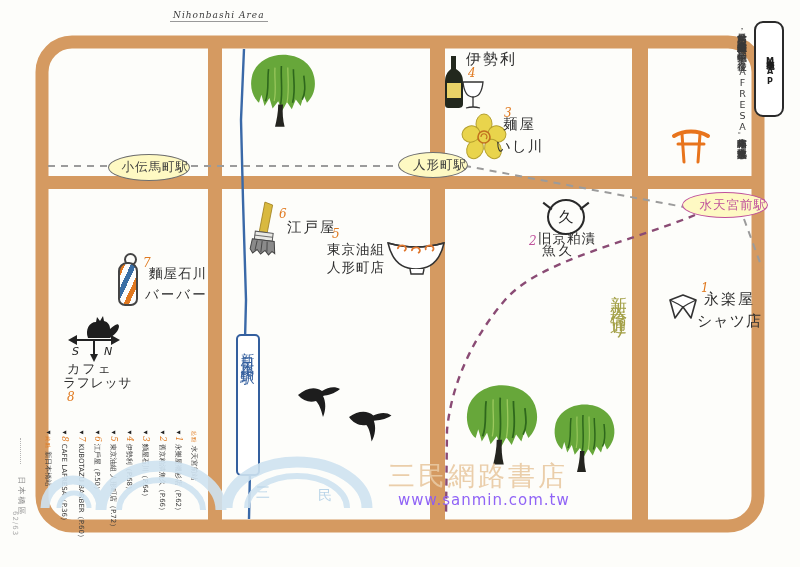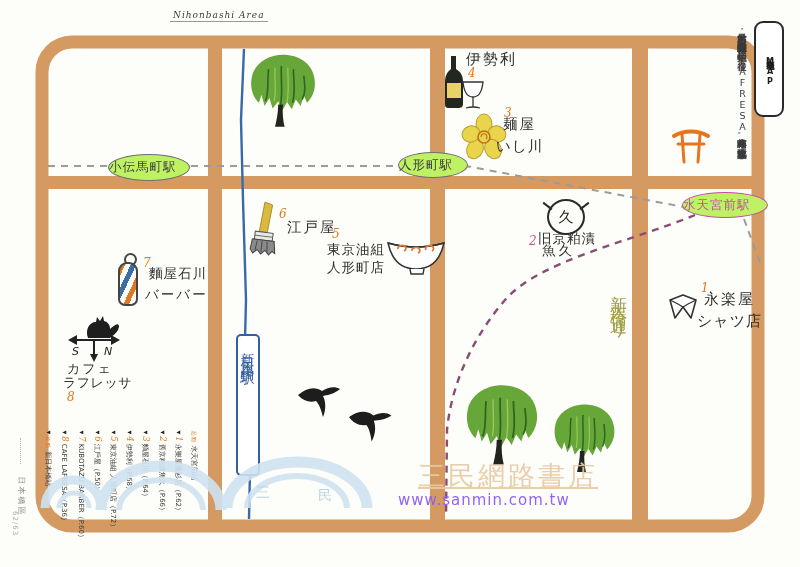--- a/index.html
+++ b/index.html
@@ -13,22 +13,22 @@
   
   .sidetab{font-size:8px;color:#8a8a8a;letter-spacing:2px;white-space:nowrap;transform:rotate(90deg);}
   .pagenum{font-size:7px;color:#aaa;letter-spacing:1px;white-space:nowrap;transform:rotate(90deg);}
   .dotline{border-left:1px dotted #b5b5b5;width:0;}
   
   .titlebox{width:26px;height:92px;border:2px solid #2a2a2a;border-radius:9px;background:#fff;
             display:flex;align-items:center;justify-content:center;}
   .titlebox span{font-size:8px;letter-spacing:1px;color:#1d1d1d;font-weight:bold;}
   .intro{width:86px;height:132px;font-size:9.5px;line-height:1.22;color:#3a3a3a;}
   
-  .bub{background:#bef264;border:1.6px solid #6e6e6e;border-radius:50%;display:flex;align-items:center;
-       justify-content:flex-start;font-size:12.5px;color:#3c3c3c;letter-spacing:1px;white-space:nowrap;}
+  .bub{background:#fef9c3;border:1.6px solid #6e6e6e;border-radius:50%;display:flex;align-items:center;
+       justify-content:flex-end;font-size:12.5px;color:#3c3c3c;letter-spacing:1px;white-space:nowrap;}
   .bub.pink{border-color:#bf519b;color:#bf519b;}
   
   .sign{width:24px;height:142px;border:2px solid #345f9e;border-radius:5px;background:#fff;
         display:flex;justify-content:center;padding-top:5px;box-sizing:border-box;}
   .sign span{font-size:14px;letter-spacing:5px;color:#345f9e;}
   .street{font-size:17px;letter-spacing:7px;color:#a3a047;}
   
   .sp{white-space:nowrap;color:#2f2f2f;}
   .num{font-family:"DejaVu Serif",serif;font-style:italic;font-size:12px;color:#e0791f;}
   .num.pink{color:#bf519b;}
@@ -227,16 +227,16 @@
   <svg class="abs" style="left:35px;top:452px;opacity:.9;" width="370" height="64">
     <path d="M10,56 A28,28 0 0 1 66,56" fill="none" stroke="#cfe3f1" stroke-width="9"></path>
     <path d="M24,56 A15,15 0 0 1 54,56" fill="none" stroke="#cfe3f1" stroke-width="5"></path>
     <path d="M66,58 A60,44 0 0 1 186,58" fill="none" stroke="#cfe3f1" stroke-width="11"></path>
     <path d="M84,58 A42,30 0 0 1 168,58" fill="none" stroke="#cfe3f1" stroke-width="6"></path>
     <path d="M192,56 A70,46 0 0 1 332,56" fill="none" stroke="#cfe3f1" stroke-width="11"></path>
     <path d="M212,56 A50,32 0 0 1 312,56" fill="none" stroke="#cfe3f1" stroke-width="6"></path>
   </svg>
   <span class="abs wmchar" style="left:256px;top:484px;">三</span>
   <span class="abs wmchar" style="left:318px;top:487px;">民</span>
-  <div class="abs wmtext" style="left:418px;top:458px;text-decoration:underline;">三民網路書店</div>
+  <div class="abs wmtext" style="left:388px;top:458px;">三民網路書店</div>
   <div class="abs wmurl" style="left:398px;top:491px;">www.sanmin.com.tw</div>
 
 </div>
 
 </body></html>

